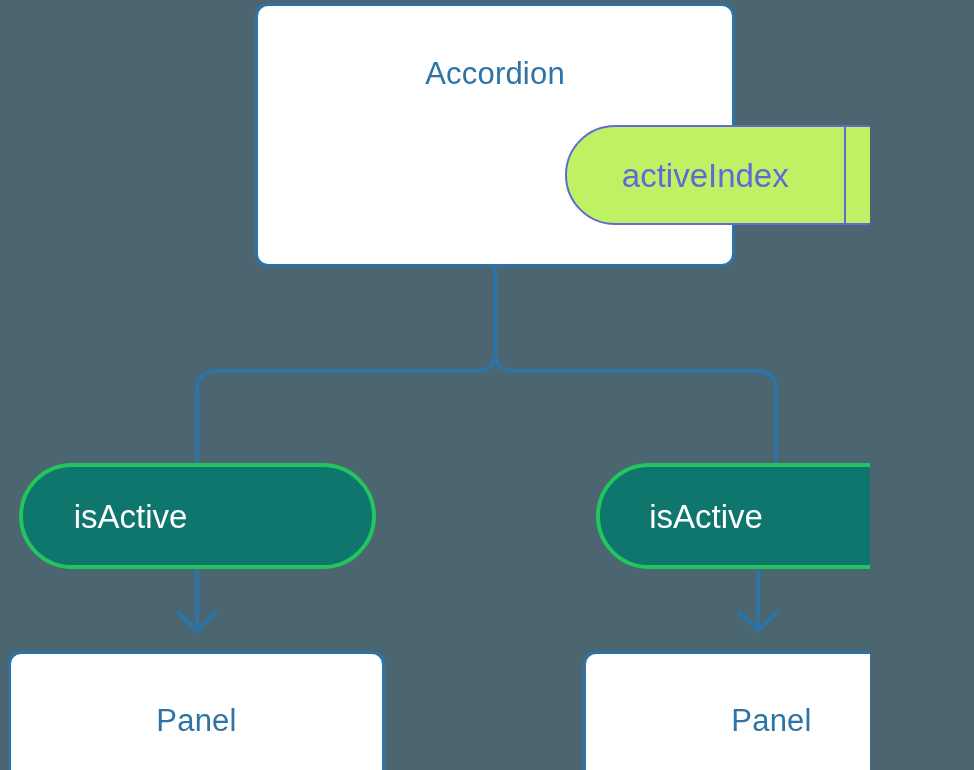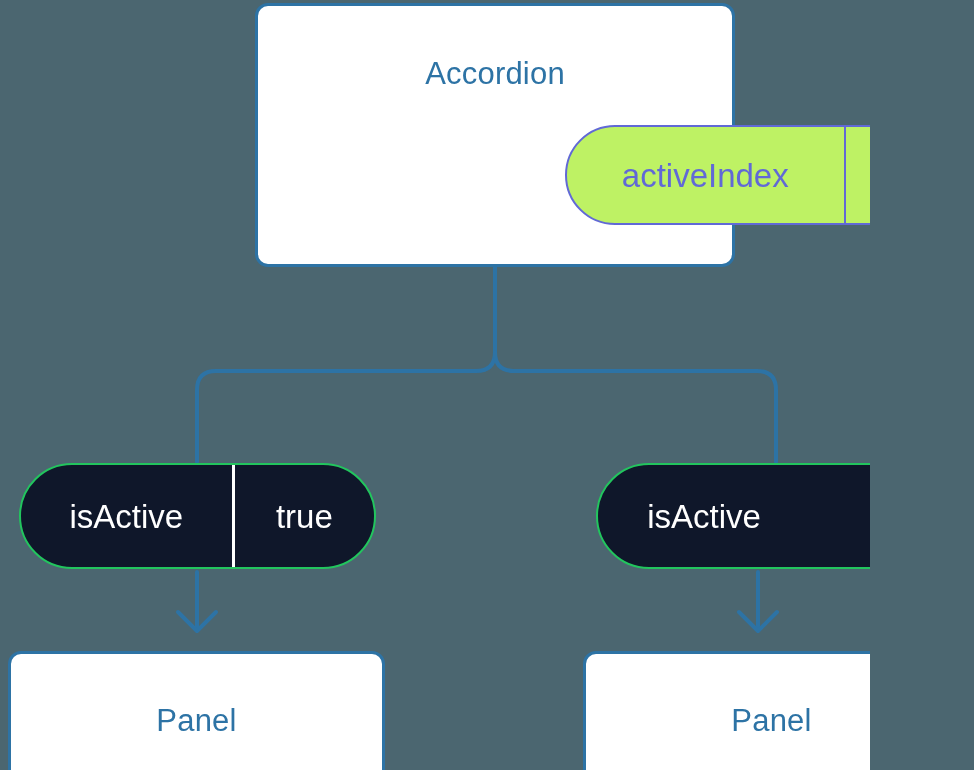--- a/index.html
+++ b/index.html
@@ -89,22 +89,22 @@
   .pill-outline {
     border: 2px solid #6169d6;
     background: #bef264;
   }
   .pill-outline .pill-key,
   .pill-outline .pill-value { color: #6169d6; font-size: 33px; }
   .pill-outline .pill-value { border-left: 2px solid #6169d6; }
 
   
   .pill-filled {
-    border: 2px solid #22c55e;
-    background: #0f172a;
+    border: 4px solid #22c55e;
+    background: #0f766e;
   }
   .pill-filled .pill-key,
   .pill-filled .pill-value { color: #ffffff; font-size: 33px; }
   .pill-filled .pill-value { border-left: 3px solid #ffffff; }
 
   #pill-active-index {
     left: 307px;
     top: 119px;
     width: 376px;
     height: 100px;
@@ -157,21 +157,20 @@
     <div class="card-title">Accordion</div>
 
     <div id="pill-active-index" class="pill pill-outline">
       <div class="pill-key">activeIndex</div>
       <div class="pill-value">0</div>
     </div>
   </div>
 
   <div id="pill-is-active-left" class="pill pill-filled">
     <div class="pill-key">isActive</div>
-    <div class="pill-value">true</div>
   </div>
 
   <div id="panel-card-left" class="card panel-card">
     <div class="card-title">Panel</div>
   </div>
 
   <div id="pill-is-active-right" class="pill pill-filled">
     <div class="pill-key">isActive</div>
   </div>
 

